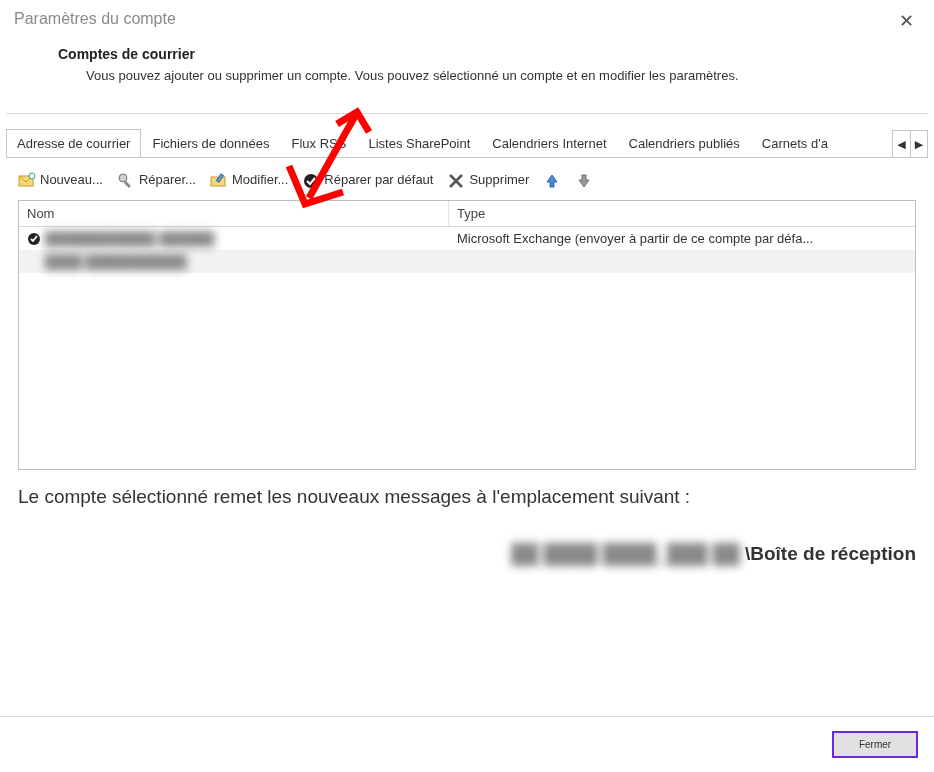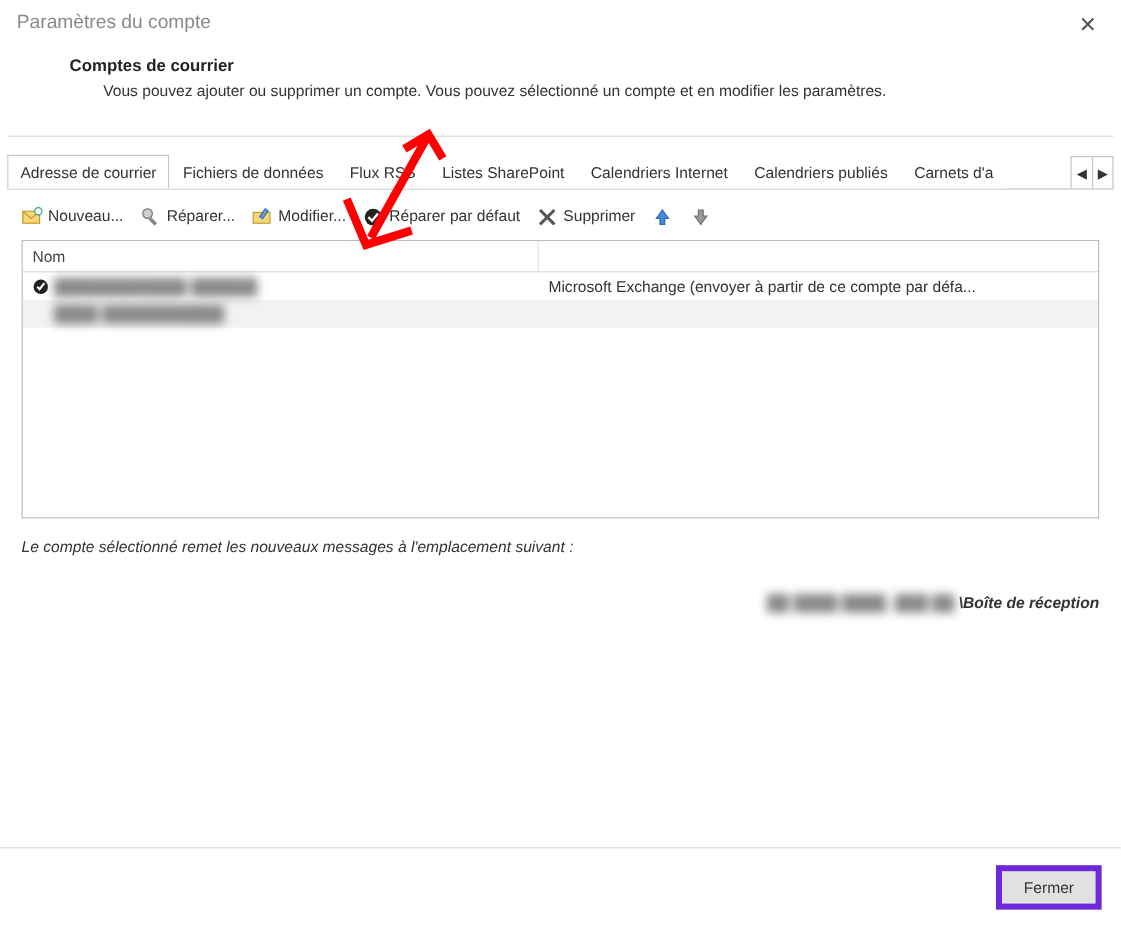--- a/index.html
+++ b/index.html
@@ -106,21 +106,21 @@
     font-size: 13px;
     color: #333;
     cursor: pointer;
   }
   .t-icon {
     width:18px;height:18px;display:inline-flex;align-items:center;justify-content:center;
   }
   .list-box {
     margin: 0 18px;
     border: 1px solid #bdbdbd;
-    height: 232px;
+    height: 270px;
     overflow: auto;
     background:#fff;
   }
   .list-header {
     display: flex;
     border-bottom: 1px solid #d9d9d9;
     font-size: 13px;
     color: #444;
     background:#fff;
   }
@@ -138,44 +138,43 @@
   .check-badge {
     width:14px;height:14px;display:inline-flex;align-items:center;justify-content:center;
   }
   .blur {
     filter: blur(4px);
     color:#888;
     user-select:none;
   }
   .delivery {
     padding: 16px 18px 10px 18px;
-    font-size:13px;
+    font-size:19px;
     color:#333;
-    font-style:italic;
   }
   .delivery-lines {
     text-align:right;
     margin-top:28px;
     line-height:1.9;
   }
   .footer {
     position:absolute;
     bottom:0; left:0; right:0;
     padding: 14px 16px;
     border-top:1px solid #d9d9d9;
     display:flex;
     justify-content:flex-end;
     background:#fff;
   }
   .btn {
     min-width:86px;
     padding:6px 18px;
-    border:5px solid #6d28d9;
+    border:2px solid #6d28d9;
     background:#e1e1e1;
-    font-size:13px;
+    font-size:10px;
     cursor:pointer;
     text-align:center;
   }
   .annot-arrow {
     position:absolute;
     left:283px;
     top:92px;
     pointer-events:none;
   }
 </style>
@@ -269,20 +268,21 @@
       <svg width="16" height="16" viewBox="0 0 16 16">
           <polygon points="8,14 3,7 6,7 6,2 10,2 10,7 13,7" fill="#9a9a9a" stroke="#6f6f6f"></polygon>
         </svg>
     </span>
   </span>
 </div>
 
 <div class="list-box">
   <div class="list-header">
     <div class="col-name">Nom</div>
+    <div class="col-type">Type</div>
   </div>
   <div class="row">
     <div class="c1">
       <span class="check-badge">
         <svg width="14" height="14" viewBox="0 0 14 14">
             <circle cx="7" cy="7" r="6" fill="#222"></circle>
             <polyline points="4,7 6,9 10,4" fill="none" stroke="#fff" stroke-width="1.8"></polyline>
           </svg>
       </span>
       <span class="blur">████████████ ██████</span>

